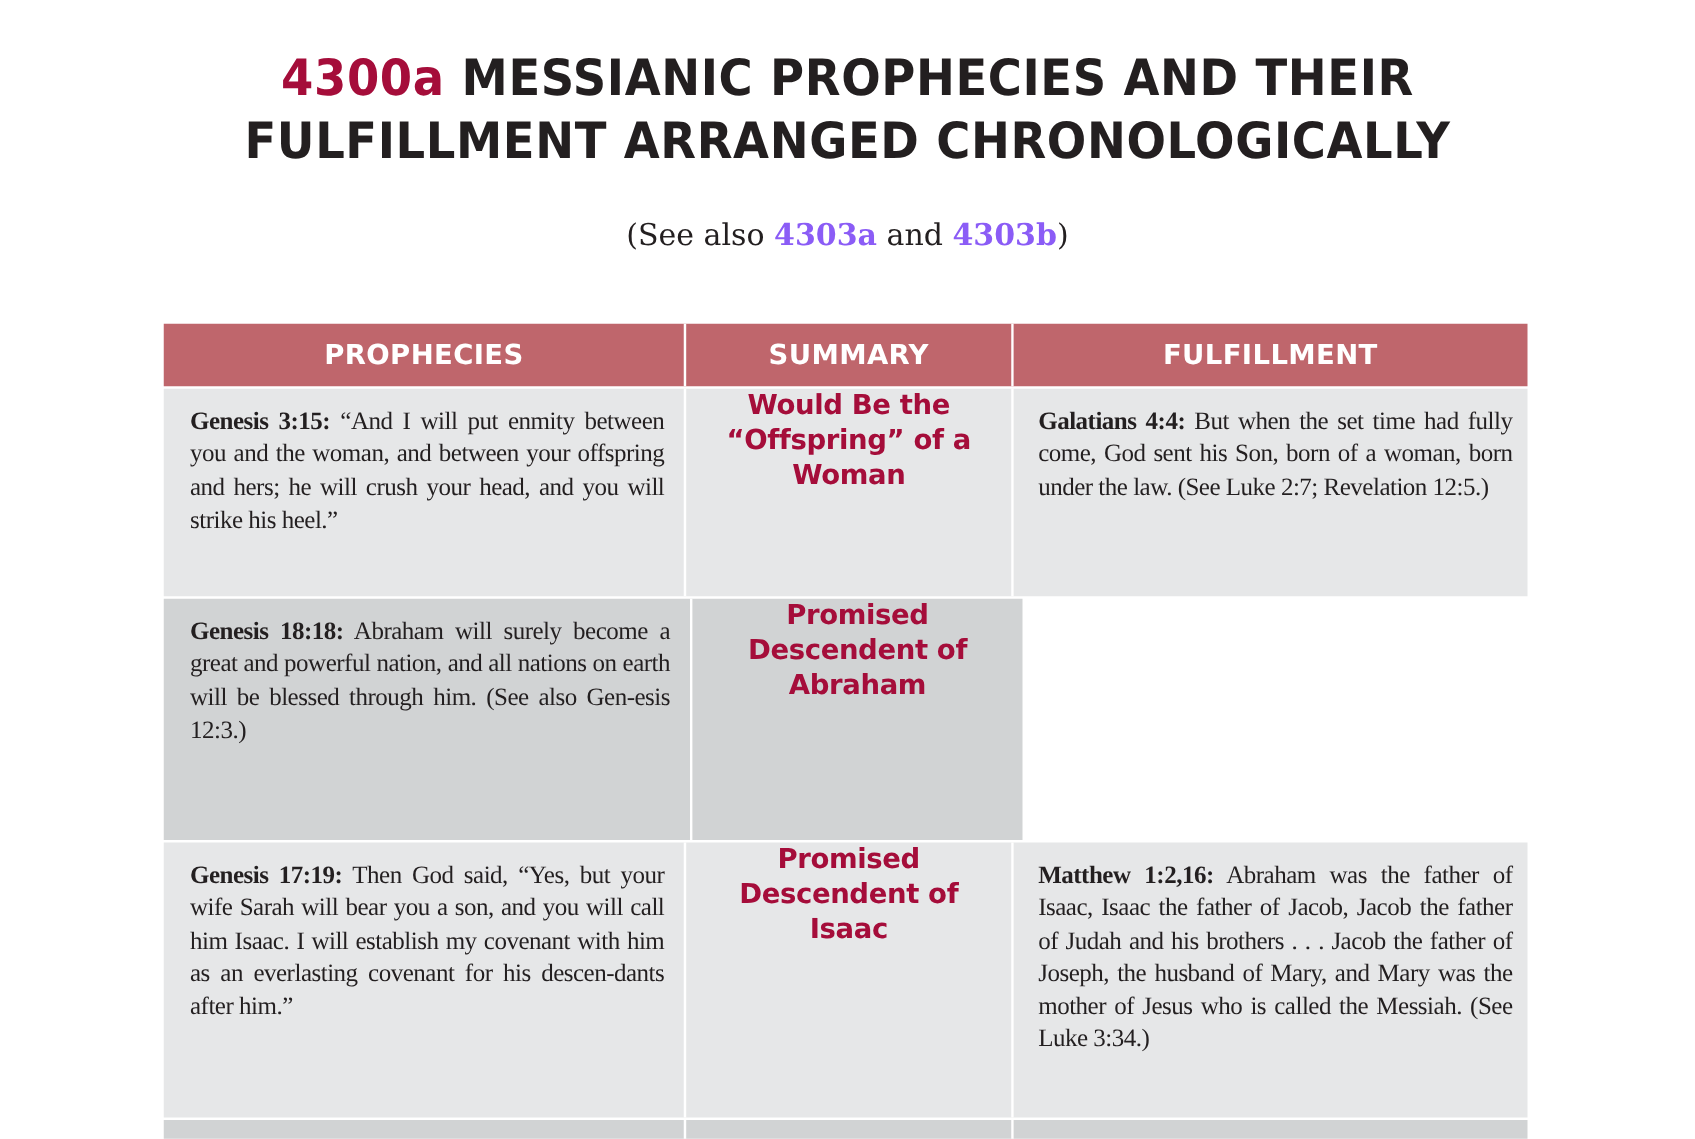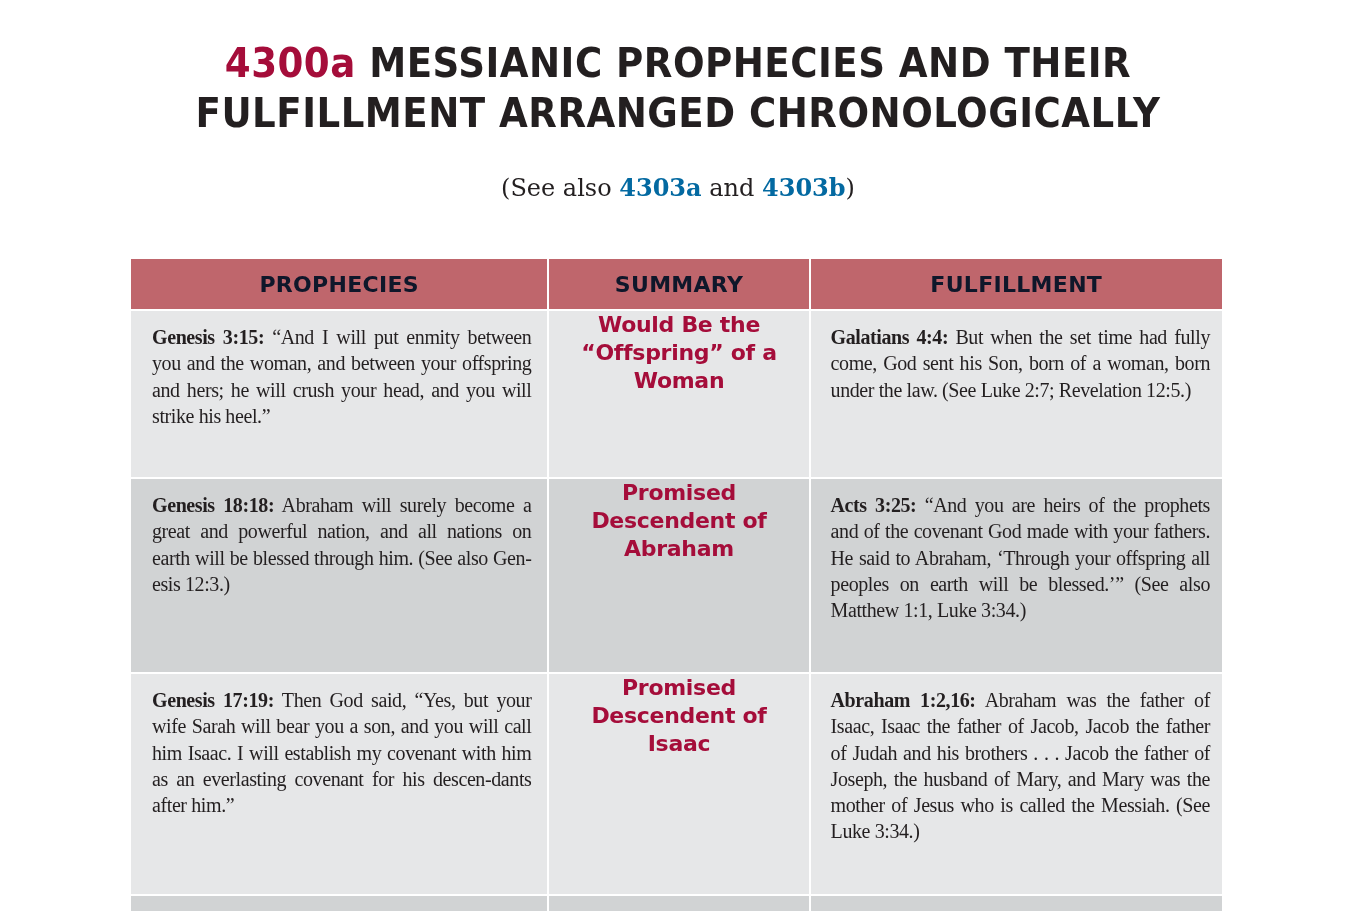--- a/index.html
+++ b/index.html
@@ -37,21 +37,21 @@
       left: 0;
       top: 172px;
       width: 1356px;
       text-align: center;
       font-family: "DejaVu Serif", serif;
       font-size: 24px;
       line-height: 32px;
       color: #231f20;
     }
     .subtitle .ref {
-      color: #0369a1;
+      color: #8b5cf6;
       font-weight: bold;
     }
     .table {
       position: absolute;
       left: 131px;
       top: 259px;
       width: 1091px;
     }
     .row {
       display: flex;
@@ -62,21 +62,21 @@
       border-right: 2px solid #ffffff;
     }
     .cell:last-child {
       border-right: none;
     }
     .c1 { width: 423px; }
     .c2 { width: 264px; }
     .c3 { width: 416px; }
     .header .cell {
       background: #bf666c;
-      color: #0f172a;
+      color: #ffffff;
       height: 50px;
       font-family: "DejaVu Sans", sans-serif;
       font-weight: bold;
       font-size: 22px;
       display: flex;
       align-items: center;
       justify-content: center;
       letter-spacing: 0.3px;
     }
     .row.light .cell { background: #e6e7e8; }
@@ -134,27 +134,26 @@
 
   <div class="row light r1">
     <div class="cell c1 body-cell"><span class="ref">Genesis 3:15:</span><span> “And I will put enmity between you and the woman, and between your offspring and hers; he will crush your head, and you will strike his heel.”</span></div>
     <div class="cell c2 summary">Would Be the “Offspring” of a Woman</div>
     <div class="cell c3 body-cell"><span class="ref">Galatians 4:4:</span><span> But when the set time had fully come, God sent his Son, born of a woman, born under the law. (See Luke 2:7; Revelation 12:5.)</span></div>
   </div>
 
   <div class="row dark r2">
     <div class="cell c1 body-cell"><span class="ref">Genesis 18:18:</span><span> Abraham will surely become a great and powerful nation, and all nations on earth will be blessed through him. (See also Gen-esis 12:3.)</span></div>
     <div class="cell c2 summary">Promised Descendent of Abraham</div>
-    <div class="cell c3 body-cell"><span class="ref">Acts 3:25:</span><span> “And you are heirs of the prophets and of the covenant God made with your fathers. He said to Abraham, ‘Through your offspring all peoples on earth will be blessed.’” (See also Matthew 1:1, Luke 3:34.)</span></div>
   </div>
 
   <div class="row light r3">
     <div class="cell c1 body-cell"><span class="ref">Genesis 17:19:</span><span> Then God said, “Yes, but your wife Sarah will bear you a son, and you will call him Isaac. I will establish my covenant with him as an everlasting covenant for his descen-dants after him.”</span></div>
     <div class="cell c2 summary">Promised Descendent of Isaac</div>
-    <div class="cell c3 body-cell"><span class="ref">Abraham 1:2,16:</span><span> Abraham was the father of Isaac, Isaac the father of Jacob, Jacob the father of Judah and his brothers . . . Jacob the father of Joseph, the husband of Mary, and Mary was the mother of Jesus who is called the Messiah. (See Luke 3:34.)</span></div>
+    <div class="cell c3 body-cell"><span class="ref">Matthew 1:2,16:</span><span> Abraham was the father of Isaac, Isaac the father of Jacob, Jacob the father of Judah and his brothers . . . Jacob the father of Joseph, the husband of Mary, and Mary was the mother of Jesus who is called the Messiah. (See Luke 3:34.)</span></div>
   </div>
 
   <div class="row dark r4">
     <div class="cell c1"></div>
     <div class="cell c2"></div>
     <div class="cell c3"></div>
   </div>
 </div>
 
 </body></html>

